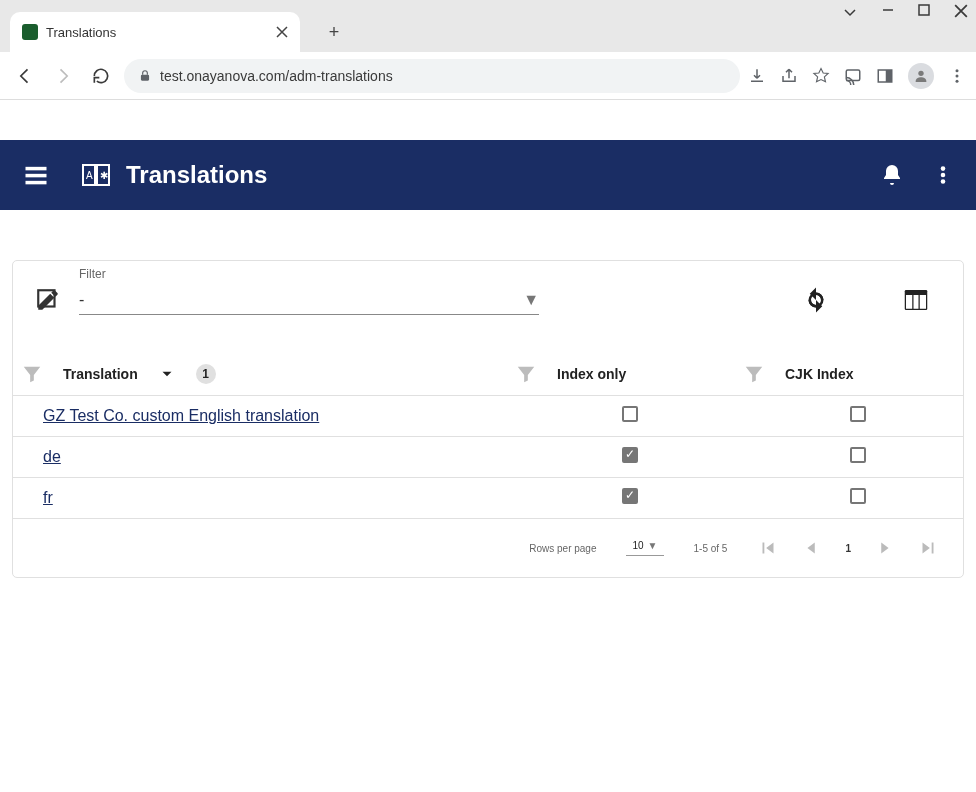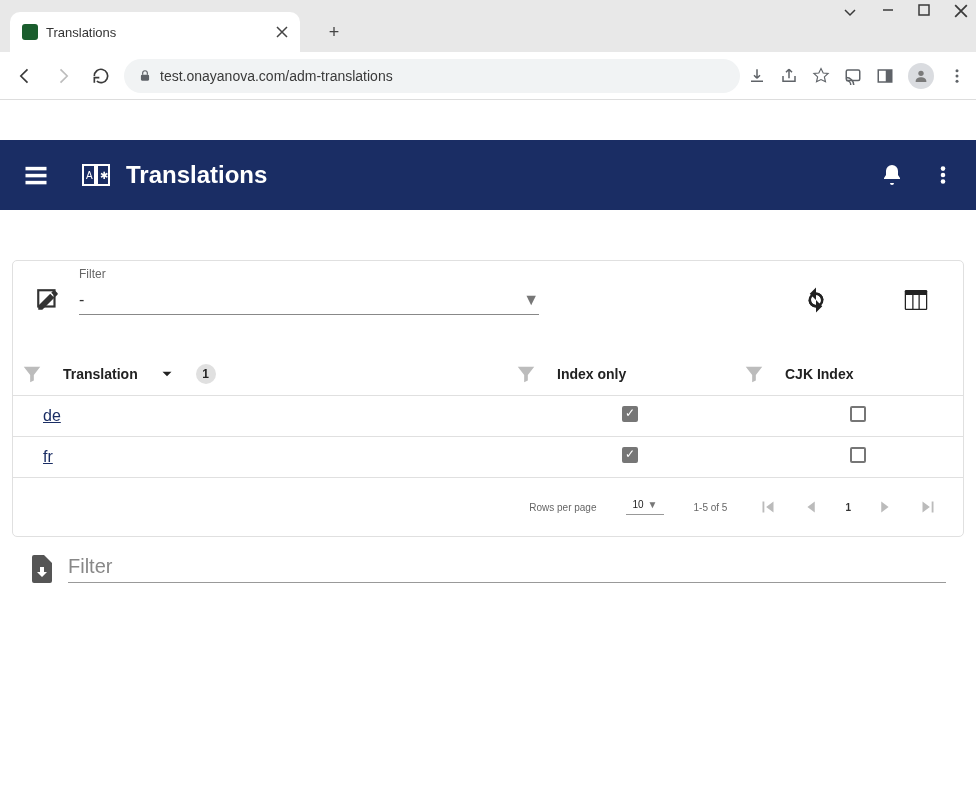--- a/index.html
+++ b/index.html
@@ -294,20 +294,25 @@
                       <path d="M3 4h18l-7 9v6l-4 2v-8L3 4z"></path>
                     </svg>
                   </span>
                 <span>CJK Index</span>
               </div>
             </th>
           </tr>
         </thead>
         <tbody id="table-body">
             <tr>
+              <td><a href="#">GZ Test Co. custom English translation</a></td>
+              <td class="cell-center"><span class="chk"></span></td>
+              <td class="cell-center"><span class="chk"></span></td>
+            </tr>
+            <tr>
               <td><a href="#">de</a></td>
               <td class="cell-center"><span class="chk checked"></span></td>
               <td class="cell-center"><span class="chk"></span></td>
             </tr>
             <tr>
               <td><a href="#">fr</a></td>
               <td class="cell-center"><span class="chk checked"></span></td>
               <td class="cell-center"><span class="chk"></span></td>
             </tr>
           </tbody>

